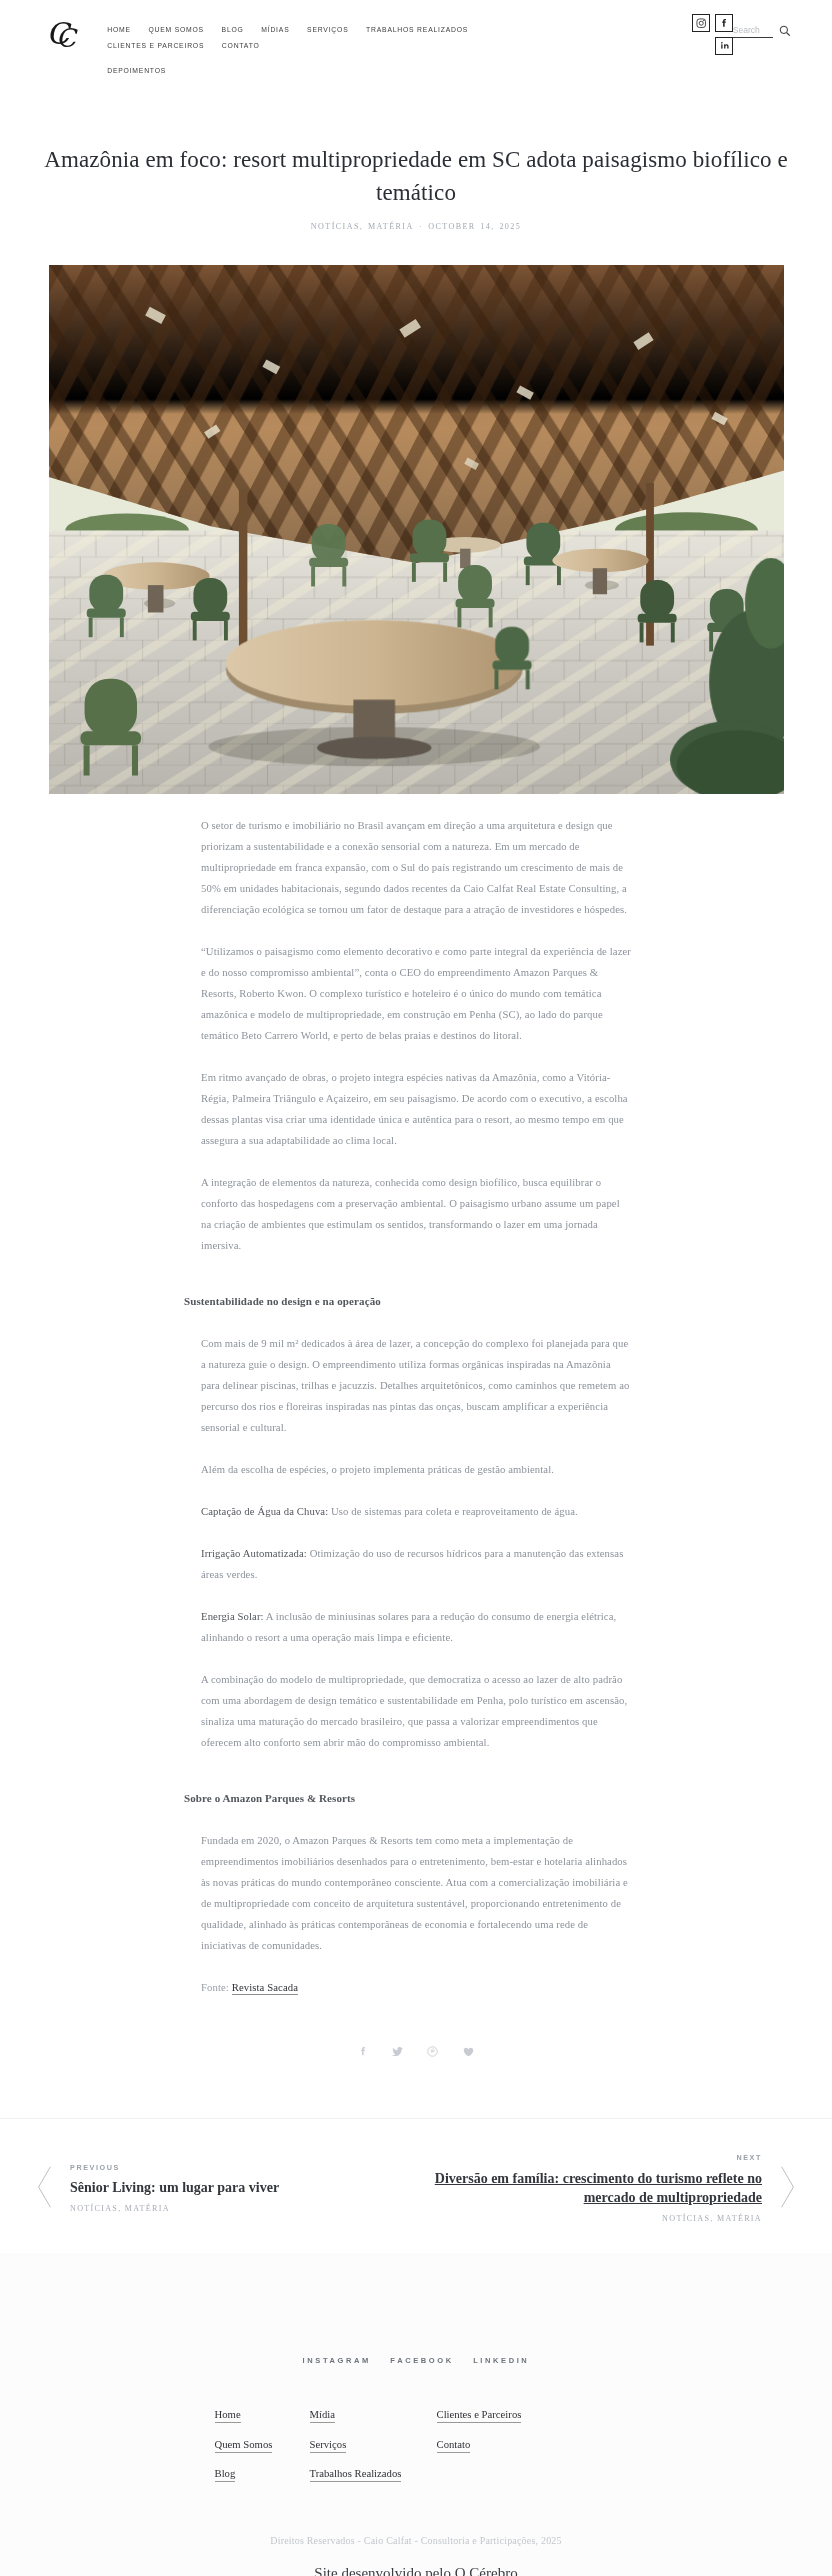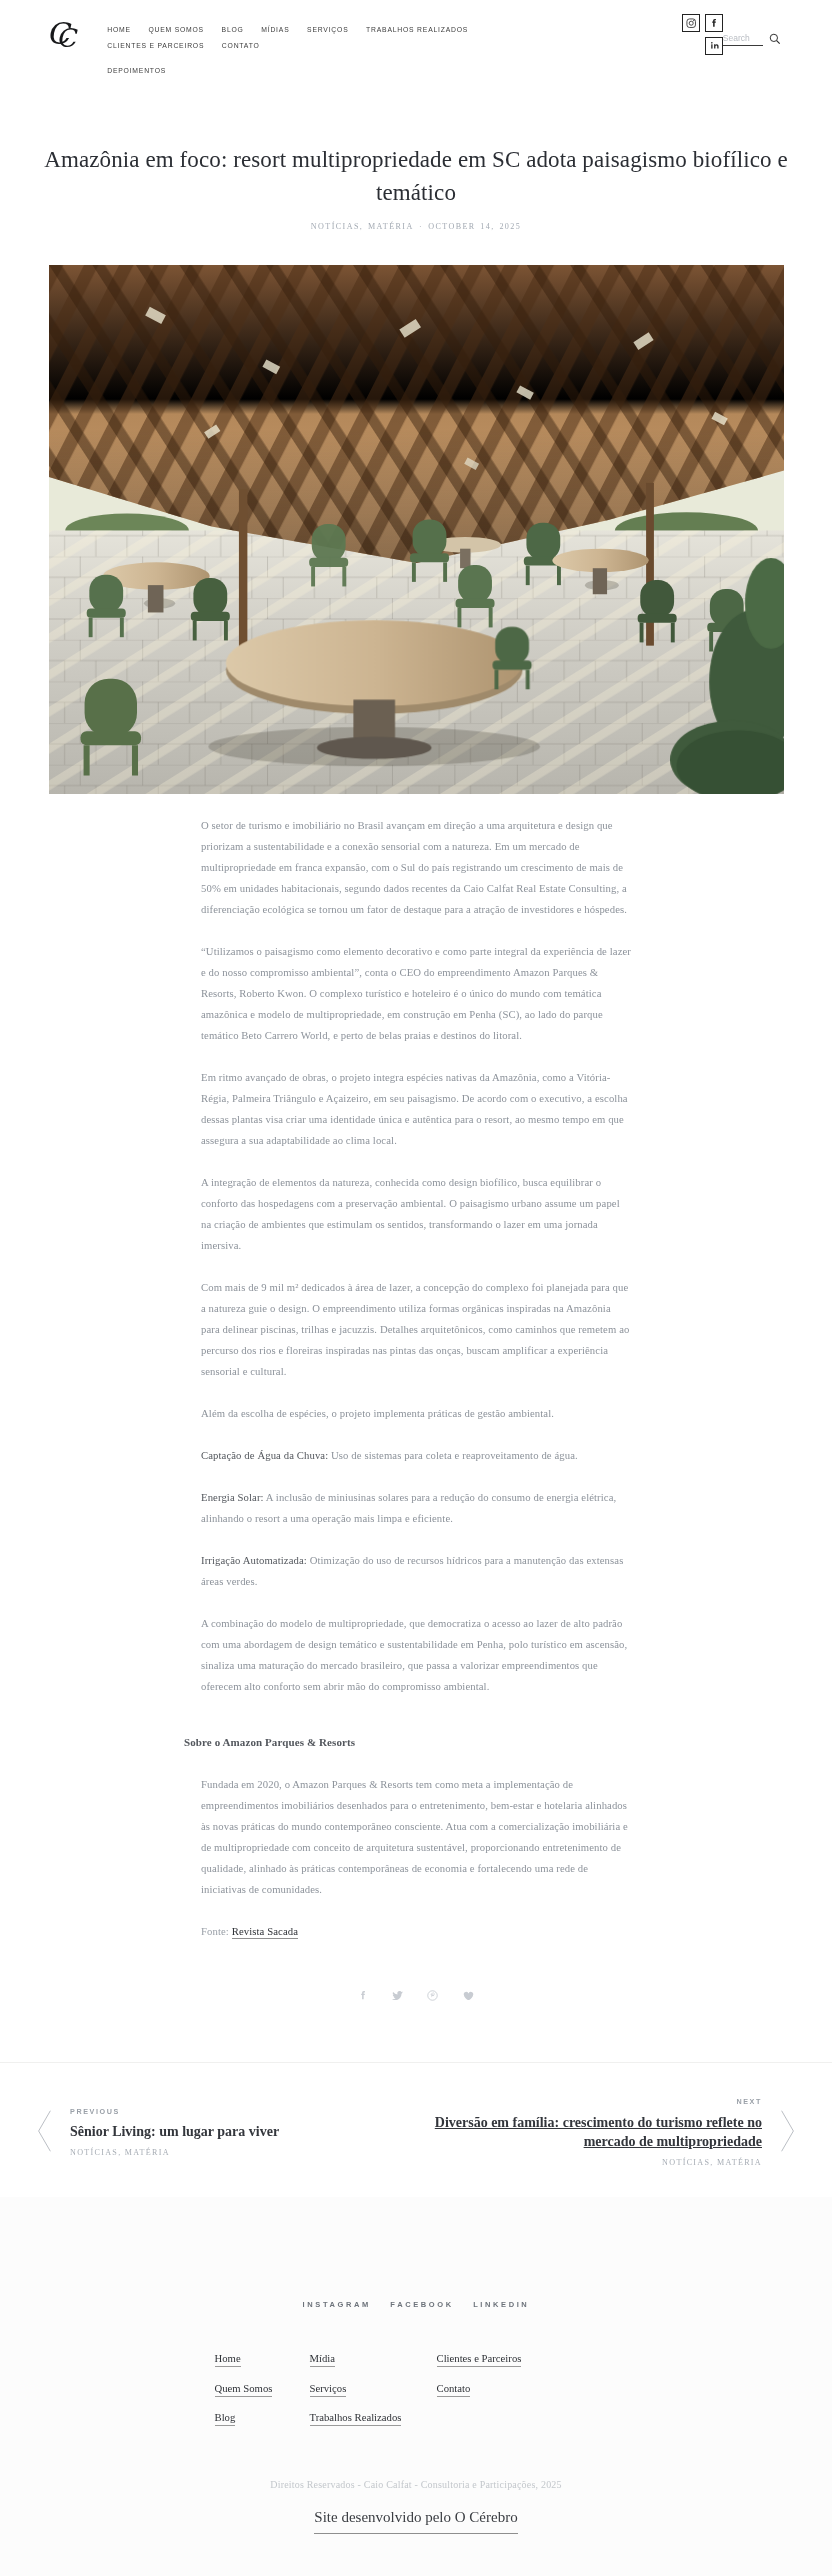--- a/index.html
+++ b/index.html
@@ -20,21 +20,21 @@
   }
   .logo span:last-child { margin-left: -13.7px; margin-top: 3.9px; font-size: 26px; }
   nav.main-nav {
     display: flex; flex-wrap: wrap; column-gap: 17.6px; row-gap: 9px;
     max-width: 455px; padding-top: 9px;
     font-family: "Liberation Sans", sans-serif; font-size: 6.8px;
     letter-spacing: 0.8px; color: #3b3b3b; font-weight: 500;
   }
   nav.main-nav a { color: #3b3b3b; text-decoration: none; cursor: pointer; white-space: nowrap; }
   .nav-break { flex-basis: 100%; height: 0; }
-  .header-right { position: absolute; right: 51px; top: 14.3px; display: flex; align-items: center; }
+  .header-right { position: absolute; right: 41px; top: 14.3px; display: flex; align-items: flex-start; }
   .social-grid { display: grid; grid-template-columns: 17.6px 17.6px; grid-auto-rows: 17.6px; gap: 5.2px; }
   .social-box {
     width: 17.6px; height: 17.6px; border: 0.9px solid #232323; display: flex;
     align-items: center; justify-content: center; cursor: pointer; background: #fff;
   }
   .social-box.linkedin { grid-column: 2; }
   .search-wrap { display: flex; align-items: flex-end; gap: 6.5px; margin-top: 9px; }
   .search-input {
     width: 40px; border: none; border-bottom: 0.7px solid #3a3a3a; outline: none;
     font-family: "Liberation Sans", sans-serif; font-size: 8.5px; color: #555;
@@ -302,25 +302,26 @@
         <ellipse cx="1060" cy="770" rx="95" ry="55" fill="#365034"></ellipse>
       </g>
     </svg>
   </figure>
 
   <article class="article-body">
     <p>O setor de turismo e imobiliário no Brasil avançam em direção a uma arquitetura e design que priorizam a sustentabilidade e a conexão sensorial com a natureza. Em um mercado de multipropriedade em franca expansão, com o Sul do país registrando um crescimento de mais de 50% em unidades habitacionais, segundo dados recentes da Caio Calfat Real Estate Consulting, a diferenciação ecológica se tornou um fator de destaque para a atração de investidores e hóspedes.</p>
     <p>“Utilizamos o paisagismo como elemento decorativo e como parte integral da experiência de lazer e do nosso compromisso ambiental”, conta o CEO do empreendimento Amazon Parques &amp; Resorts, Roberto Kwon. O complexo turístico e hoteleiro é o único do mundo com temática amazônica e modelo de multipropriedade, em construção em Penha (SC), ao lado do parque temático Beto Carrero World, e perto de belas praias e destinos do litoral.</p>
     <p>Em ritmo avançado de obras, o projeto integra espécies nativas da Amazônia, como a Vitória-Régia, Palmeira Triângulo e Açaizeiro, em seu paisagismo. De acordo com o executivo, a escolha dessas plantas visa criar uma identidade única e autêntica para o resort, ao mesmo tempo em que assegura a sua adaptabilidade ao clima local.</p>
     <p>A integração de elementos da natureza, conhecida como design biofílico, busca equilibrar o conforto das hospedagens com a preservação ambiental. O paisagismo urbano assume um papel na criação de ambientes que estimulam os sentidos, transformando o lazer em uma jornada imersiva.</p>
+    <h3>Sustentabilidade no design e na operação</h3>
     <p>Com mais de 9 mil m² dedicados à área de lazer, a concepção do complexo foi planejada para que a natureza guie o design. O empreendimento utiliza formas orgânicas inspiradas na Amazônia para delinear piscinas, trilhas e jacuzzis. Detalhes arquitetônicos, como caminhos que remetem ao percurso dos rios e floreiras inspiradas nas pintas das onças, buscam amplificar a experiência sensorial e cultural.</p>
     <p>Além da escolha de espécies, o projeto implementa práticas de gestão ambiental.</p>
     <p><strong class="lead">Captação de Água da Chuva:</strong> <span>Uso de sistemas para coleta e reaproveitamento de água.</span></p>
+    <p><strong class="lead">Irrigação Automatizada:</strong> <span>Otimização do uso de recursos hídricos para a manutenção das extensas áreas verdes.</span></p>
     <p><strong class="lead">Energia Solar:</strong> <span>A inclusão de miniusinas solares para a redução do consumo de energia elétrica, alinhando o resort a uma operação mais limpa e eficiente.</span></p>
-    <p><strong class="lead">Irrigação Automatizada:</strong> <span>Otimização do uso de recursos hídricos para a manutenção das extensas áreas verdes.</span></p>
     <p>A combinação do modelo de multipropriedade, que democratiza o acesso ao lazer de alto padrão com uma abordagem de design temático e sustentabilidade em Penha, polo turístico em ascensão, sinaliza uma maturação do mercado brasileiro, que passa a valorizar empreendimentos que oferecem alto conforto sem abrir mão do compromisso ambiental.</p>
     <h3>Sobre o Amazon Parques &amp; Resorts</h3>
     <p>Fundada em 2020, o Amazon Parques &amp; Resorts tem como meta a implementação de empreendimentos imobiliários desenhados para o entretenimento, bem-estar e hotelaria alinhados às novas práticas do mundo contemporâneo consciente. Atua com a comercialização imobiliária e de multipropriedade com conceito de arquitetura sustentável, proporcionando entretenimento de qualidade, alinhado às práticas contemporâneas de economia e fortalecendo uma rede de iniciativas de comunidades.</p>
 
     <p class="source-line">
       <span>Fonte:</span>
       <a>Revista Sacada</a>
     </p>
   </article>
 

